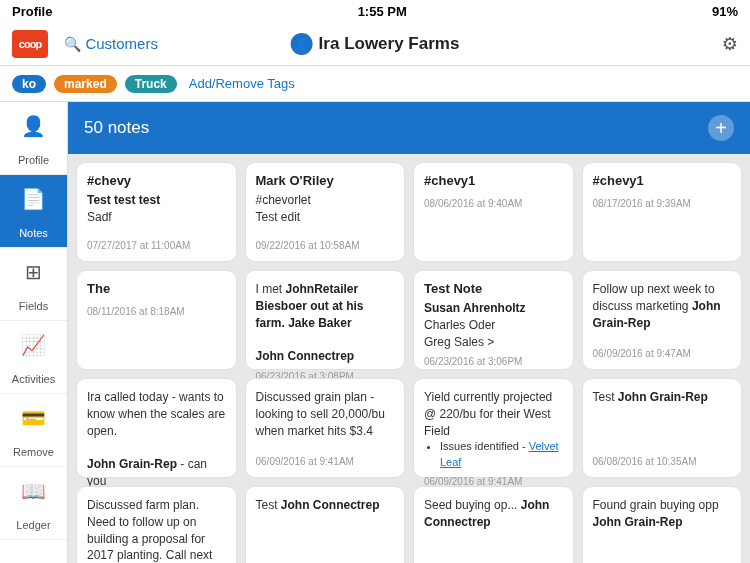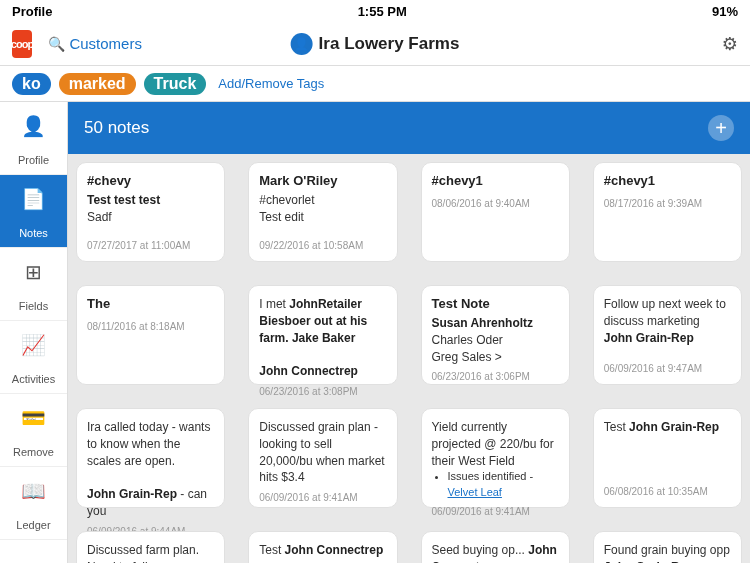--- a/index.html
+++ b/index.html
@@ -26,21 +26,21 @@
       height: 44px;
       border-bottom: 1px solid #ddd;
       position: relative;
     }
     .top-nav-logo {
       display: flex;
       align-items: center;
       margin-right: 10px;
     }
     .coop-logo {
-      width: 20px;
+      width: 36px;
       height: 28px;
       background: #e8401c;
       border-radius: 4px;
       display: flex;
       align-items: center;
       justify-content: center;
       color: white;
       font-size: 11px;
       font-weight: 900;
       letter-spacing: -1px;
@@ -90,21 +90,21 @@
       padding: 6px 12px;
       display: flex;
       align-items: center;
       gap: 8px;
       border-bottom: 1px solid #ddd;
       height: 36px;
     }
     .tag {
       padding: 2px 10px;
       border-radius: 12px;
-      font-size: 16px;
+      font-size: 12px;
       font-weight: 600;
       color: white;
     }
     .tag-blue { background: #1a73c9; }
     .tag-orange { background: #e8821c; }
     .tag-teal { background: #2196a0; }
     .add-tags {
       color: #1a73c9;
       font-size: 13px;
       font-weight: 500;
@@ -190,21 +190,21 @@
       cursor: pointer;
     }
 
     
     .notes-grid {
       flex: 1;
       overflow-y: auto;
       padding: 8px;
       display: grid;
       grid-template-columns: repeat(4, 1fr);
-      gap: 23px;
+      gap: 8px;
       align-content: start;
     }
 
     .note-card {
       background: white;
       border-radius: 10px;
       padding: 10px;
       font-size: 12px;
       min-height: 100px;
       display: flex;

